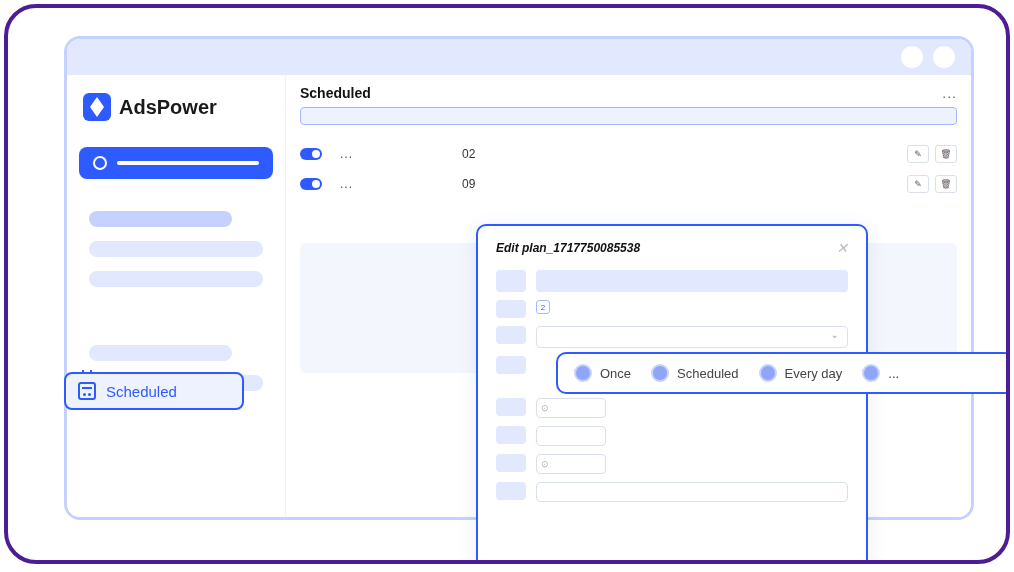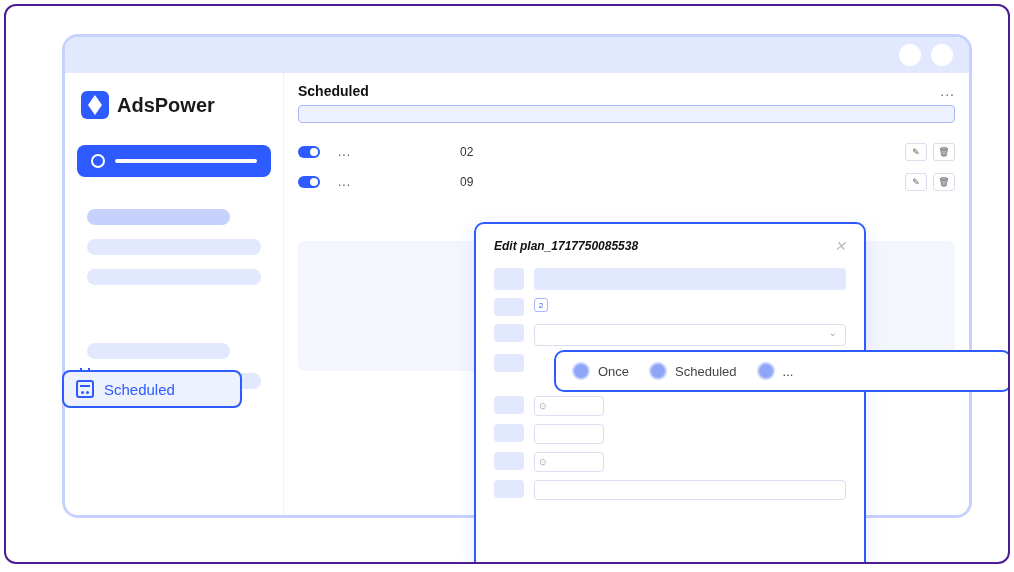--- a/index.html
+++ b/index.html
@@ -1,19 +1,19 @@
 <!DOCTYPE html>
 <html><head>
 <meta charset="utf-8">
 <style>
 * { box-sizing: border-box; margin: 0; padding: 0; }
 body { font-family: -apple-system, BlinkMacSystemFont, 'Segoe UI', Arial, sans-serif; background: #fff; width: 1014px; height: 572px; position: relative; overflow: hidden; }
 
 
-.outer-frame { position: absolute; left: 4px; top: 4px; width: 1006px; height: 560px; border: 2px solid #4c1d95; border-radius: 12px; background: #fff; overflow: hidden; padding-left: 40px; }
+.outer-frame { position: absolute; left: 4px; top: 4px; width: 1006px; height: 560px; border: 4px solid #4c1d95; border-radius: 32px; background: #fff; overflow: hidden; padding-left: 40px; }
 
 
 .browser-window { position: absolute; left: 56px; top: 28px; width: 910px; height: 484px; border: 3px solid #c6d2fd; border-radius: 16px; overflow: hidden; background: #fff; }
 .browser-titlebar { height: 36px; background: #e2e8fd; position: relative; }
 .titlebar-dot { position: absolute; top: 7px; width: 22px; height: 22px; border-radius: 50%; background: #fff; }
 .titlebar-dot.d1 { right: 48px; }
 .titlebar-dot.d2 { right: 16px; }
 
 .browser-body { display: flex; height: calc(100% - 36px); }
 
@@ -201,19 +201,23 @@
 
   <div class="freq-bar">
     <div class="freq-opt">
       <div class="dot"></div>
       <span>Once</span>
     </div>
     <div class="freq-opt">
       <div class="dot"></div>
       <span>Scheduled</span>
     </div>
+    <div class="freq-opt">
+      <div class="dot"></div>
+      <span>Every day</span>
+    </div>
     <div class="freq-opt lone">
       <div class="dot"></div>
       <span>...</span>
     </div>
   </div>
 
 </div>
 
 </body></html>

